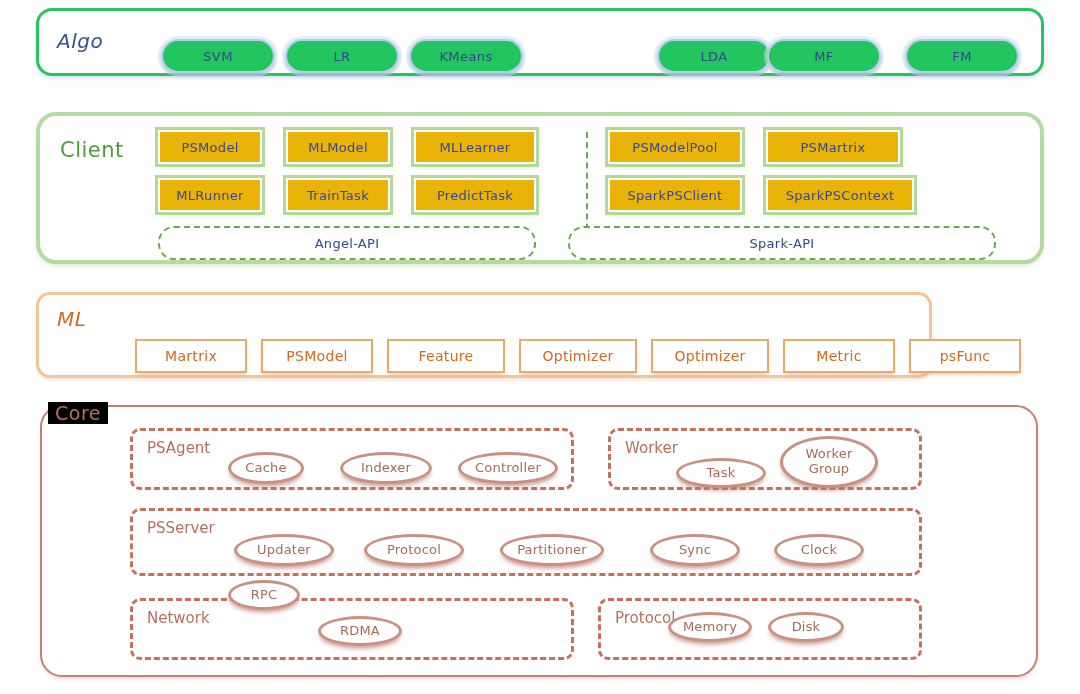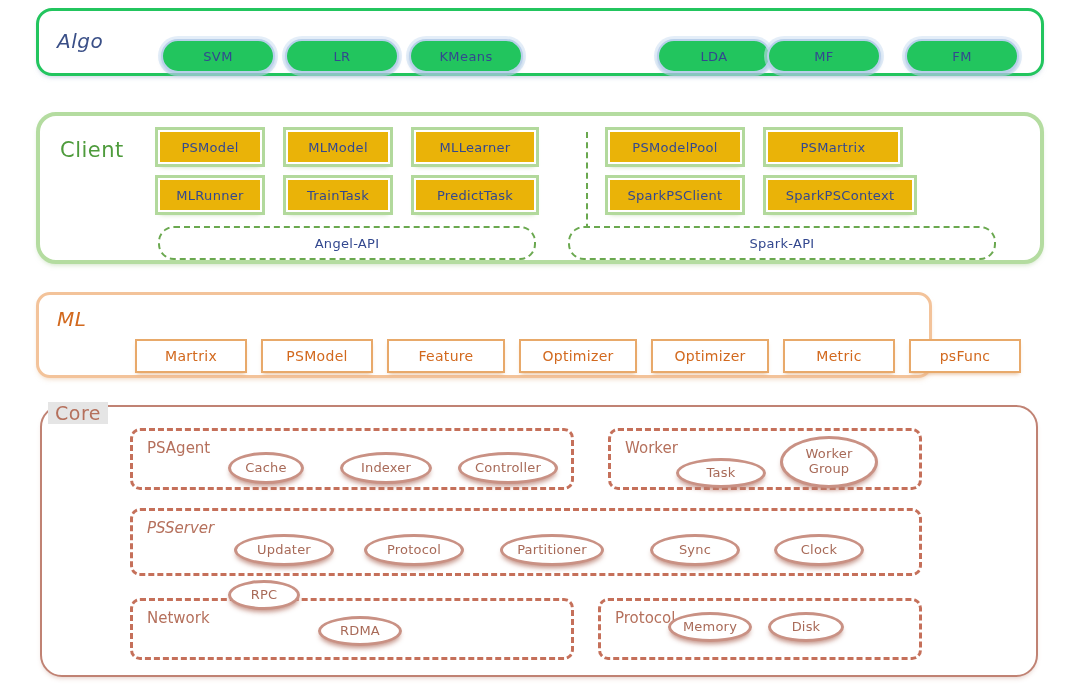--- a/index.html
+++ b/index.html
@@ -71,21 +71,21 @@
   }
 
   
   #core-layer{
     left:40px;top:405px;width:998px;height:272px;
     border:2px solid #c08273;border-radius:22px;
     box-shadow:0 3px 5px -2px rgba(190,140,125,.45);
   }
   #core-label{
     left:48px;top:402px;font-size:19px;color:#b5705c;
-    background:#e5e5e5;padding:0 7px;z-index:6;font-style:normal;
+    background:#000000;padding:0 7px;z-index:6;font-style:normal;
   }
   .cbox{
     position:absolute;box-sizing:border-box;
     border:3px dashed #c5705a;border-radius:10px;background:transparent;
   }
   .cbox-label{
     position:absolute;left:14px;top:8px;font-size:15px;
     color:#b5705c;white-space:nowrap;
   }
   .ell{
@@ -162,21 +162,21 @@
 
   <div class="cbox" style="left:608px;top:428px;width:314px;height:62px;">
     <div class="cbox-label">Worker</div>
   </div>
   <div class="ell" style="left:676px;top:458px;width:90px;height:30px;">Task</div>
   <div class="ell two-line" style="left:780px;top:436px;width:98px;height:52px;flex-direction:column;">
     <span>Worker</span>
     <span>Group</span>
   </div>
 
-  <div class="cbox" style="left:130px;top:508px;width:792px;height:68px;font-style:italic;">
+  <div class="cbox" style="left:130px;top:508px;width:792px;height:68px;">
     <div class="cbox-label">PSServer</div>
   </div>
   <div class="ell" style="left:364px;top:534px;width:100px;height:32px;">Protocol</div>
   <div class="ell" style="left:234px;top:534px;width:100px;height:32px;">Updater</div>
   <div class="ell" style="left:500px;top:534px;width:104px;height:32px;">Partitioner</div>
   <div class="ell" style="left:650px;top:534px;width:90px;height:32px;">Sync</div>
   <div class="ell" style="left:774px;top:534px;width:90px;height:32px;">Clock</div>
 
   <div class="cbox" style="left:130px;top:598px;width:444px;height:62px;">
     <div class="cbox-label">Network</div>

